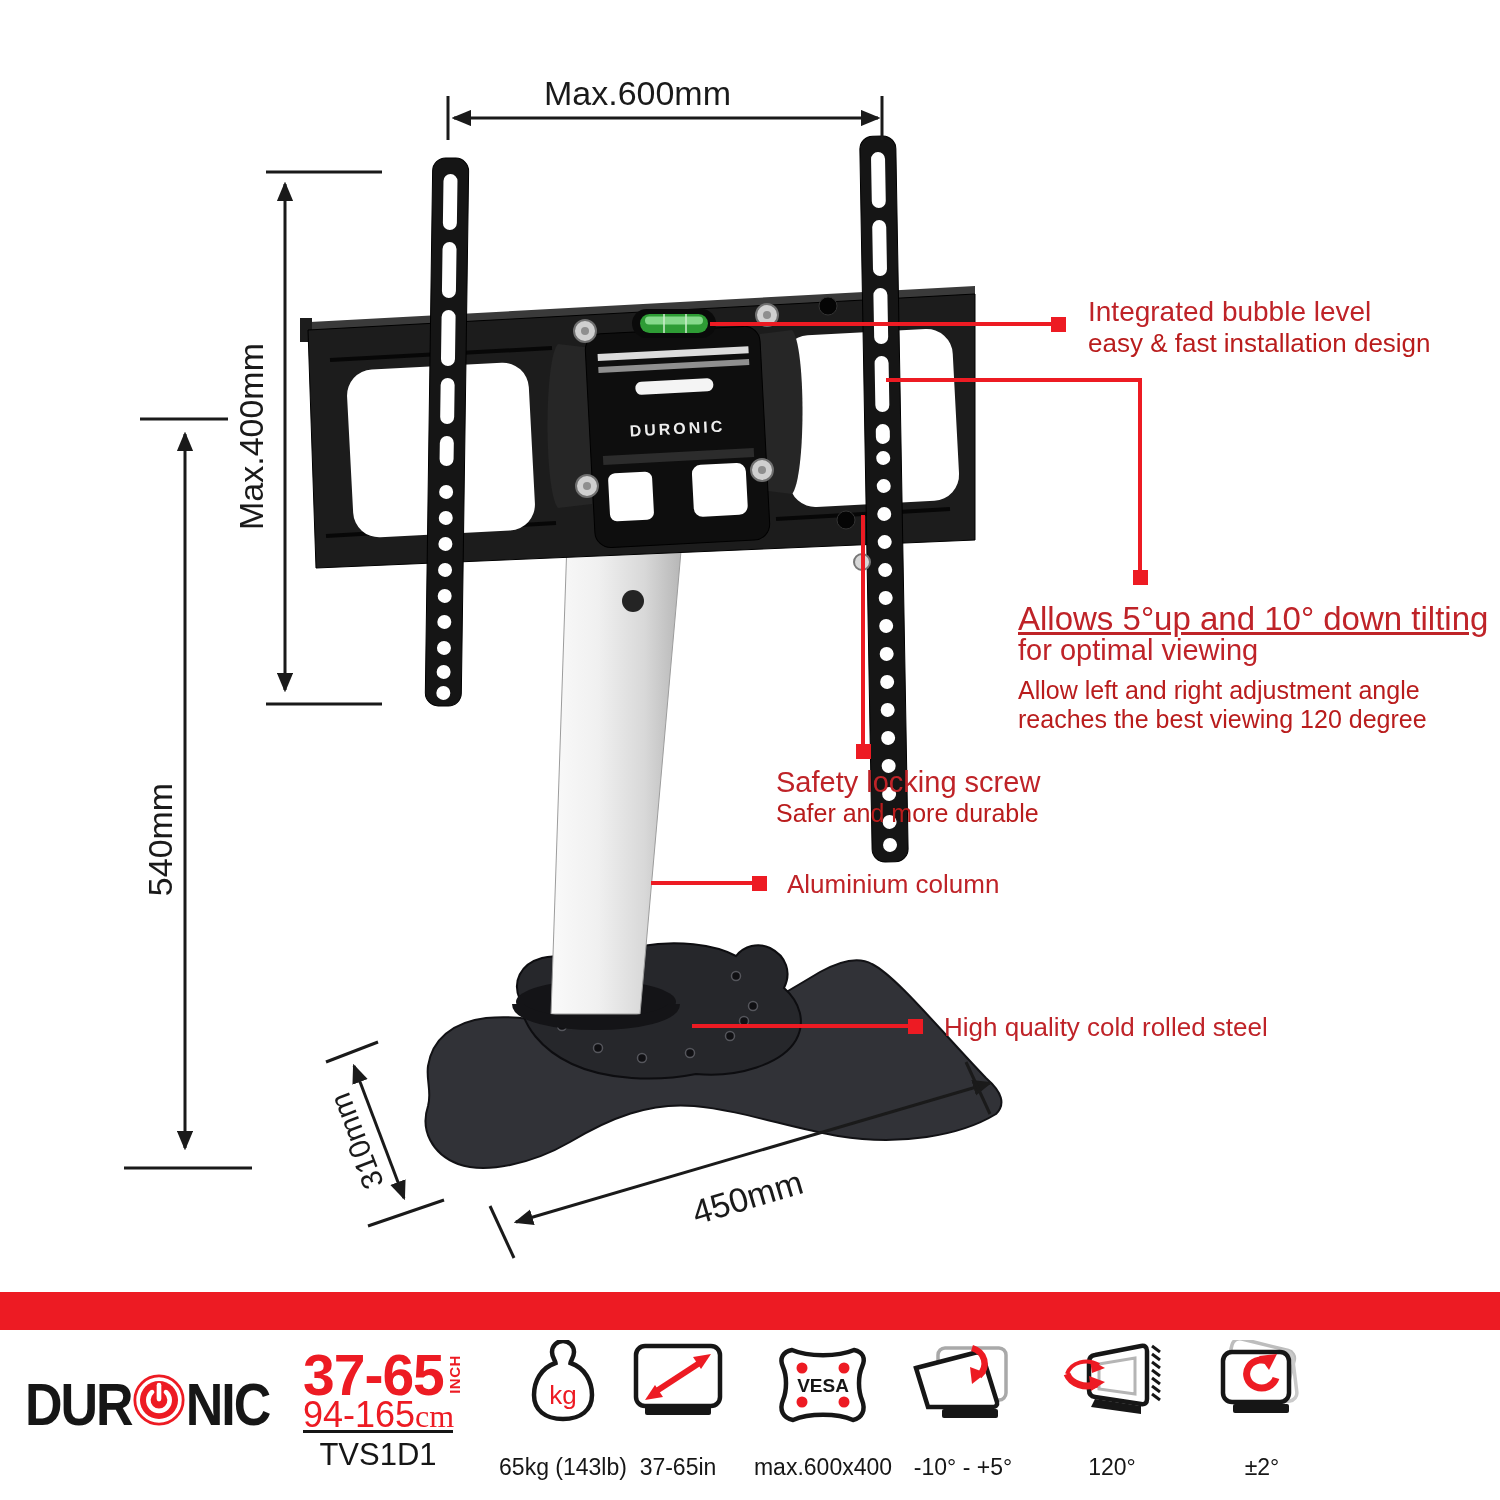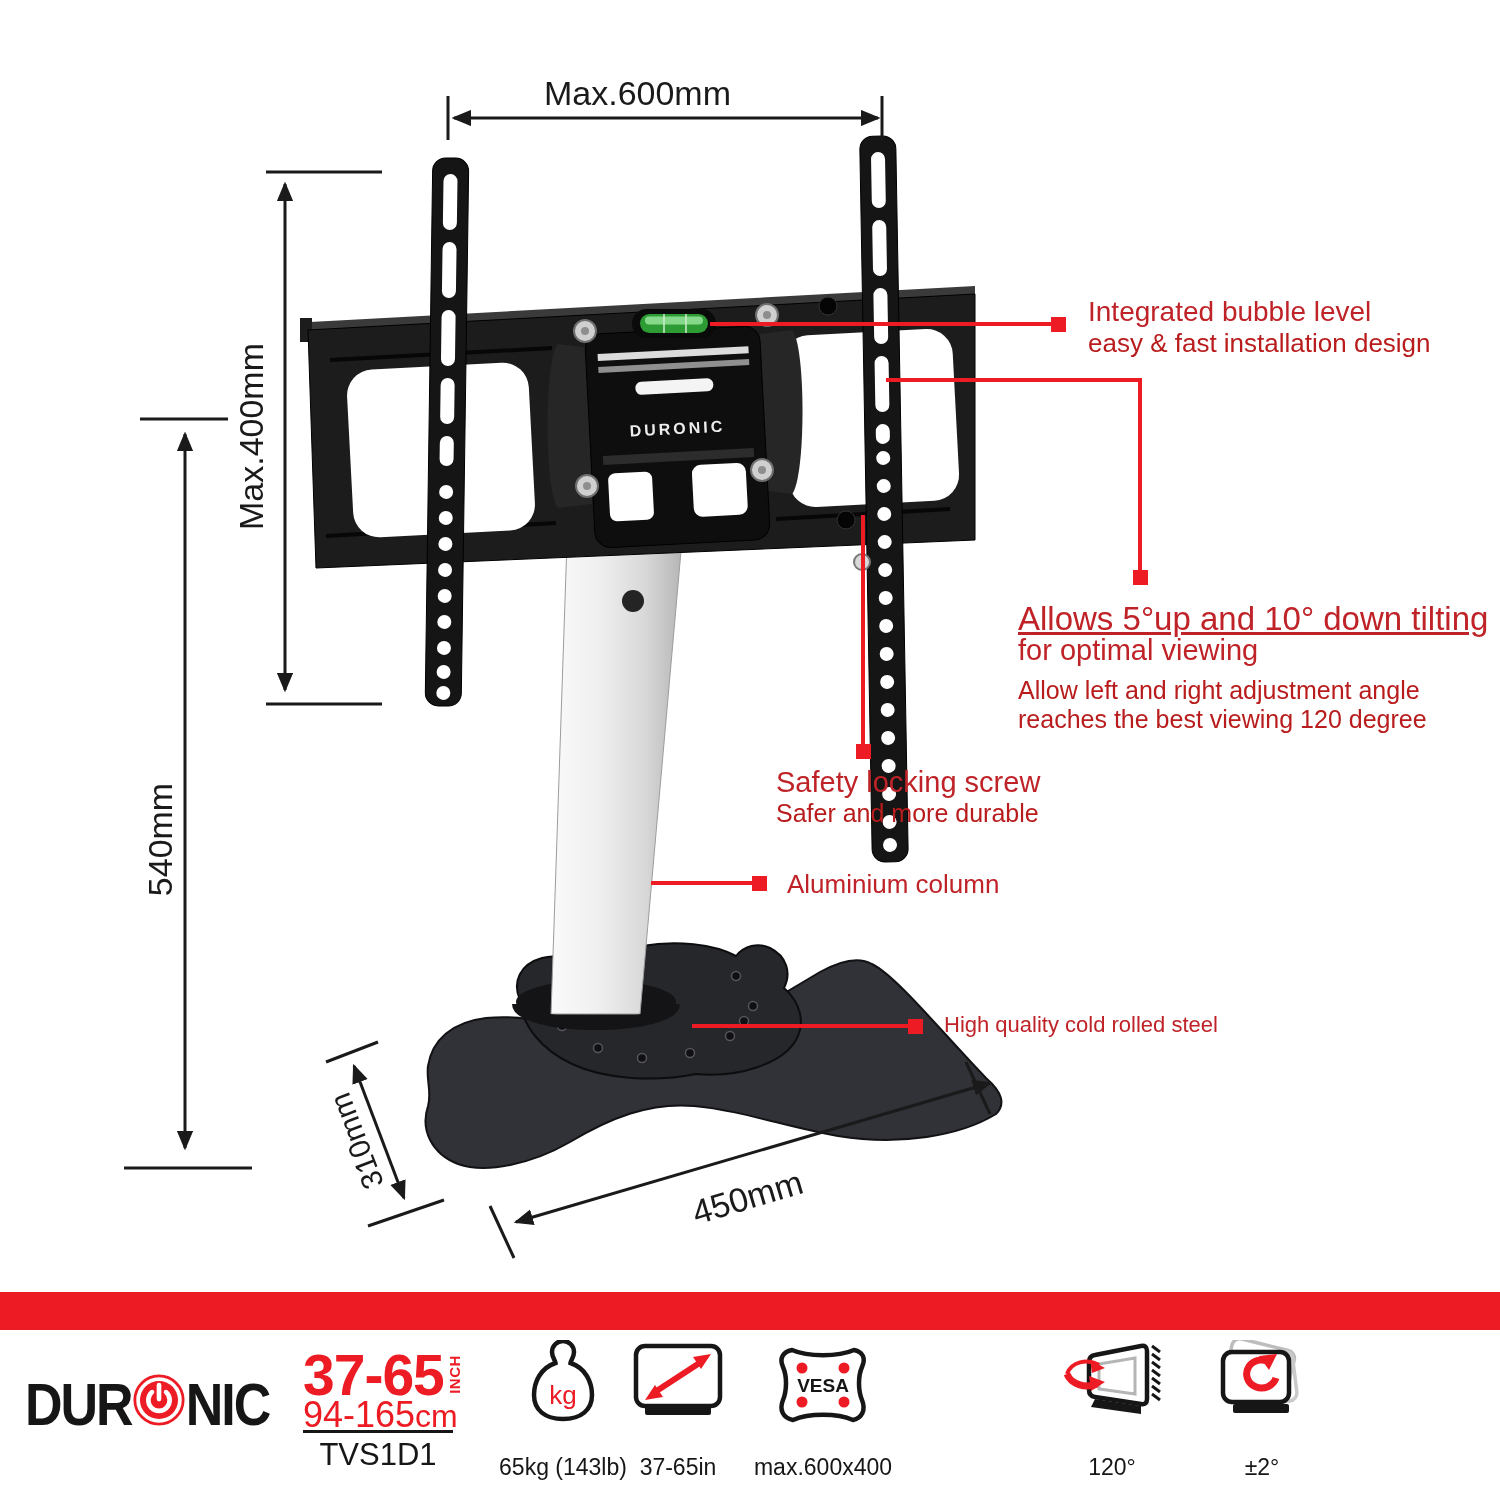--- a/index.html
+++ b/index.html
@@ -20,21 +20,21 @@
   #red-bar{left:0;top:1292px;width:1500px;height:38px;background:var(--red,#ed1b23);}
   #logo{left:25px;top:1374px;display:flex;gap:1px;}
   #logo .lg{font-size:52px;font-weight:900;letter-spacing:-2px;color:#161616;
             display:inline-block;transform:scaleY(1.15);}
   #range-inch{left:303px;top:1347px;font-size:57px;font-weight:800;line-height:1;
               color:var(--red,#ed1b23);letter-spacing:-1px;white-space:nowrap;}
   #range-inch-unit{left:430px;top:1366px;width:48px;text-align:center;font-size:15px;font-weight:700;
                    color:var(--red,#ed1b23);transform:rotate(-90deg);letter-spacing:.5px;}
   #range-cm{left:303px;top:1397px;color:var(--red,#ed1b23);white-space:nowrap;line-height:1;}
   #range-cm .num{font-size:36px;font-weight:400;}
-  #range-cm .unit{font-size:32px;font-weight:400;}
+  #range-cm .unit{font-size:32px;font-weight:400;font-family:Liberation Serif, serif;}
   #model-rule{left:303px;top:1430px;width:150px;height:3px;background:#161616;}
   #model{left:303px;top:1437px;width:150px;text-align:center;font-size:31px;color:#161616;}
   .spec{top:1338px;width:160px;text-align:center;}
   .spec .spec-icon{height:96px;display:flex;align-items:center;justify-content:center;}
   .spec .spec-label{margin-top:20px;font-size:23px;color:#161616;white-space:nowrap;}
   #brand-on-bracket{left:615px;top:420px;width:125px;text-align:center;font-size:16px;font-weight:700;
                     letter-spacing:3px;color:#ededed;transform:rotate(-3deg);white-space:nowrap;}
 </style>
 </head>
 <body>
@@ -238,21 +238,21 @@
   <div class="abs callout-title c-red" style="left:1018px;top:600px;font-size:33px;text-decoration:underline;">Allows 5°up and 10° down tilting</div>
   <div class="abs callout-title c-red" style="left:1018px;top:634px;font-size:29px;">for optimal viewing</div>
   <div class="abs callout-sub c-black" style="left:1018px;top:676px;">Allow left and right adjustment angle</div>
   <div class="abs callout-sub c-black" style="left:1018px;top:705px;">reaches the best viewing 120 degree</div>
 
   <div class="abs callout-title c-red" style="left:776px;top:766px;font-size:29px;">Safety locking screw</div>
   <div class="abs callout-sub c-black" style="left:776px;top:799px;">Safer and more durable</div>
 
   <div class="abs callout-title c-red" style="left:787px;top:869px;font-size:26px;">Aluminium column</div>
 
-  <div class="abs callout-title c-red" style="left:944px;top:1012px;font-size:22px;">High quality cold rolled steel</div>
+  <div class="abs callout-title c-red" style="left:944px;top:1012px;font-size:26px;">High quality cold rolled steel</div>
 
   <div id="red-bar" class="abs"></div>
 
   <div id="logo" class="abs">
     <span class="lg">DUR</span>
     <svg width="52" height="52" viewBox="0 0 56 56">
       <circle cx="28" cy="28" r="26" fill="#fff" stroke="var(--red,#ed1b23)" stroke-width="3"></circle>
       <circle cx="28" cy="28" r="20.5" class="red-fill"></circle>
       <path d="M20.5 19.5 A11.5 11.5 0 1 0 35.5 19.5" stroke="#fff" stroke-width="5" fill="none" stroke-linecap="round"></path>
       <line x1="28" y1="12" x2="28" y2="27" stroke="#fff" stroke-width="5" stroke-linecap="round"></line>
@@ -300,20 +300,32 @@
         <circle cx="34" cy="28" r="5.5" class="red-fill"></circle>
           <circle cx="76" cy="28" r="5.5" class="red-fill"></circle>
         <circle cx="34" cy="62" r="5.5" class="red-fill"></circle>
           <circle cx="76" cy="62" r="5.5" class="red-fill"></circle>
         <text x="55" y="52" text-anchor="middle" font-size="19" font-weight="bold" fill="#161616">VESA</text>
       </svg>
     </div>
     <div class="spec-label">max.600x400</div>
   </div>
 
+  <div class="abs spec" style="left:883px;">
+    <div class="spec-icon">
+      <svg width="110" height="92" viewBox="0 0 110 92">
+        <rect x="30" y="8" width="68" height="52" rx="7" fill="none" stroke="#a9a9a9" stroke-width="3.5"></rect>
+        <path d="M8 28 L66 13 Q73 11 75 17 L89 62 Q90 67 84 67 L20 67 Z" fill="#fff" stroke="#161616" stroke-width="4.5"></path>
+        <rect x="34" y="69" width="56" height="9" rx="2" fill="#161616"></rect>
+        <path d="M64 8 C77 12 81 26 71 36" class="red-stroke" stroke-width="6.5" fill="none"></path>
+        <polygon points="64,44 62,27 78,33" class="red-fill"></polygon>
+      </svg>
+    </div>
+    <div class="spec-label">-10° - +5°</div>
+  </div>
 
   <div class="abs spec" style="left:1032px;">
     <div class="spec-icon">
       <svg width="110" height="92" viewBox="0 0 110 92">
         <g stroke="#161616" stroke-width="3">
           <line x1="95" y1="6" x2="103" y2="12"></line>
             <line x1="95" y1="14" x2="103" y2="20"></line>
           <line x1="95" y1="22" x2="103" y2="28"></line>
             <line x1="95" y1="30" x2="103" y2="36"></line>
           <line x1="95" y1="38" x2="103" y2="44"></line>

